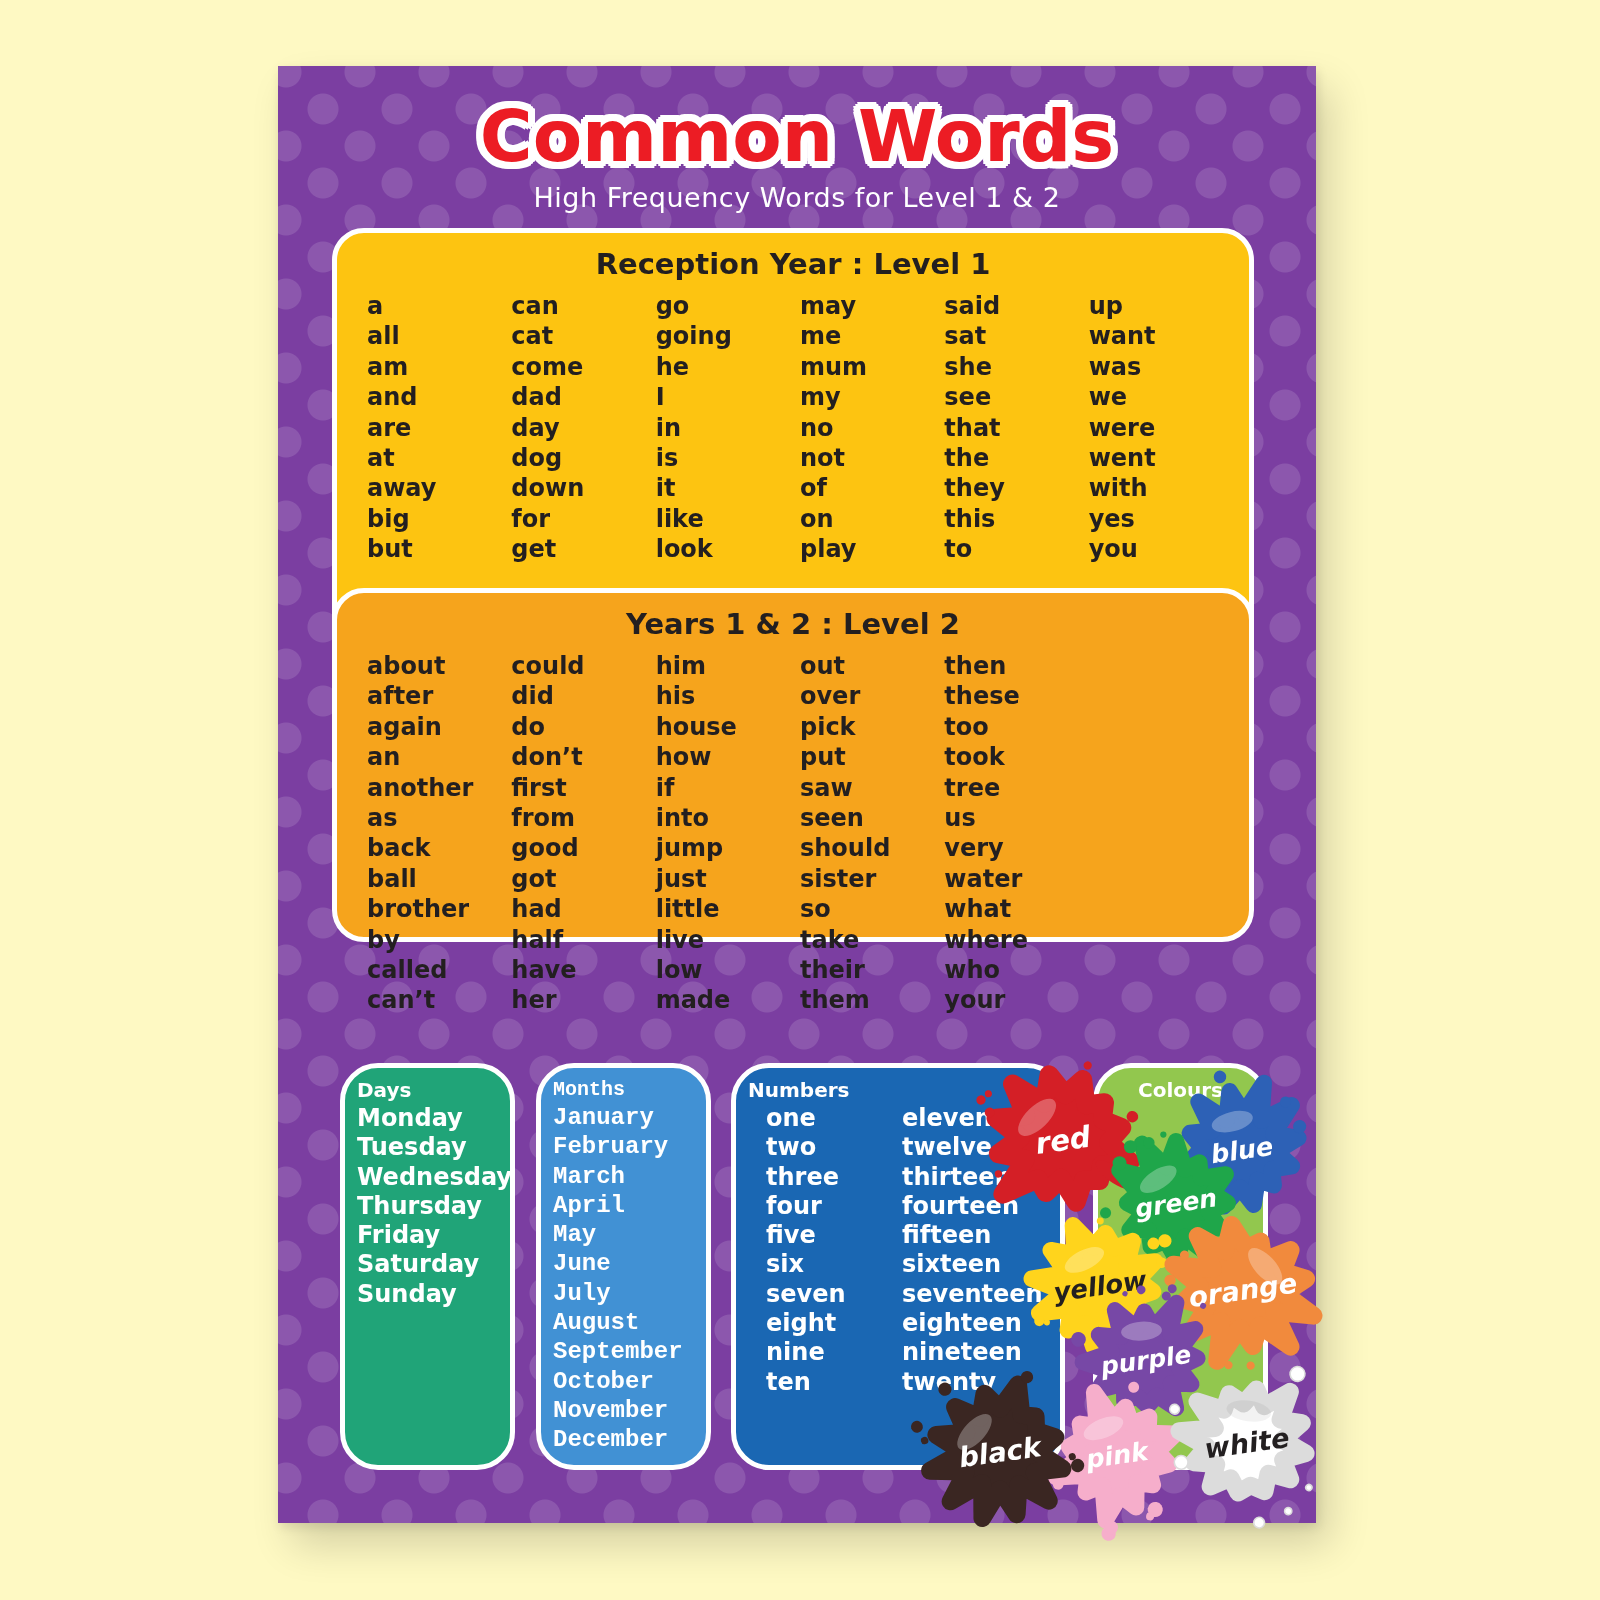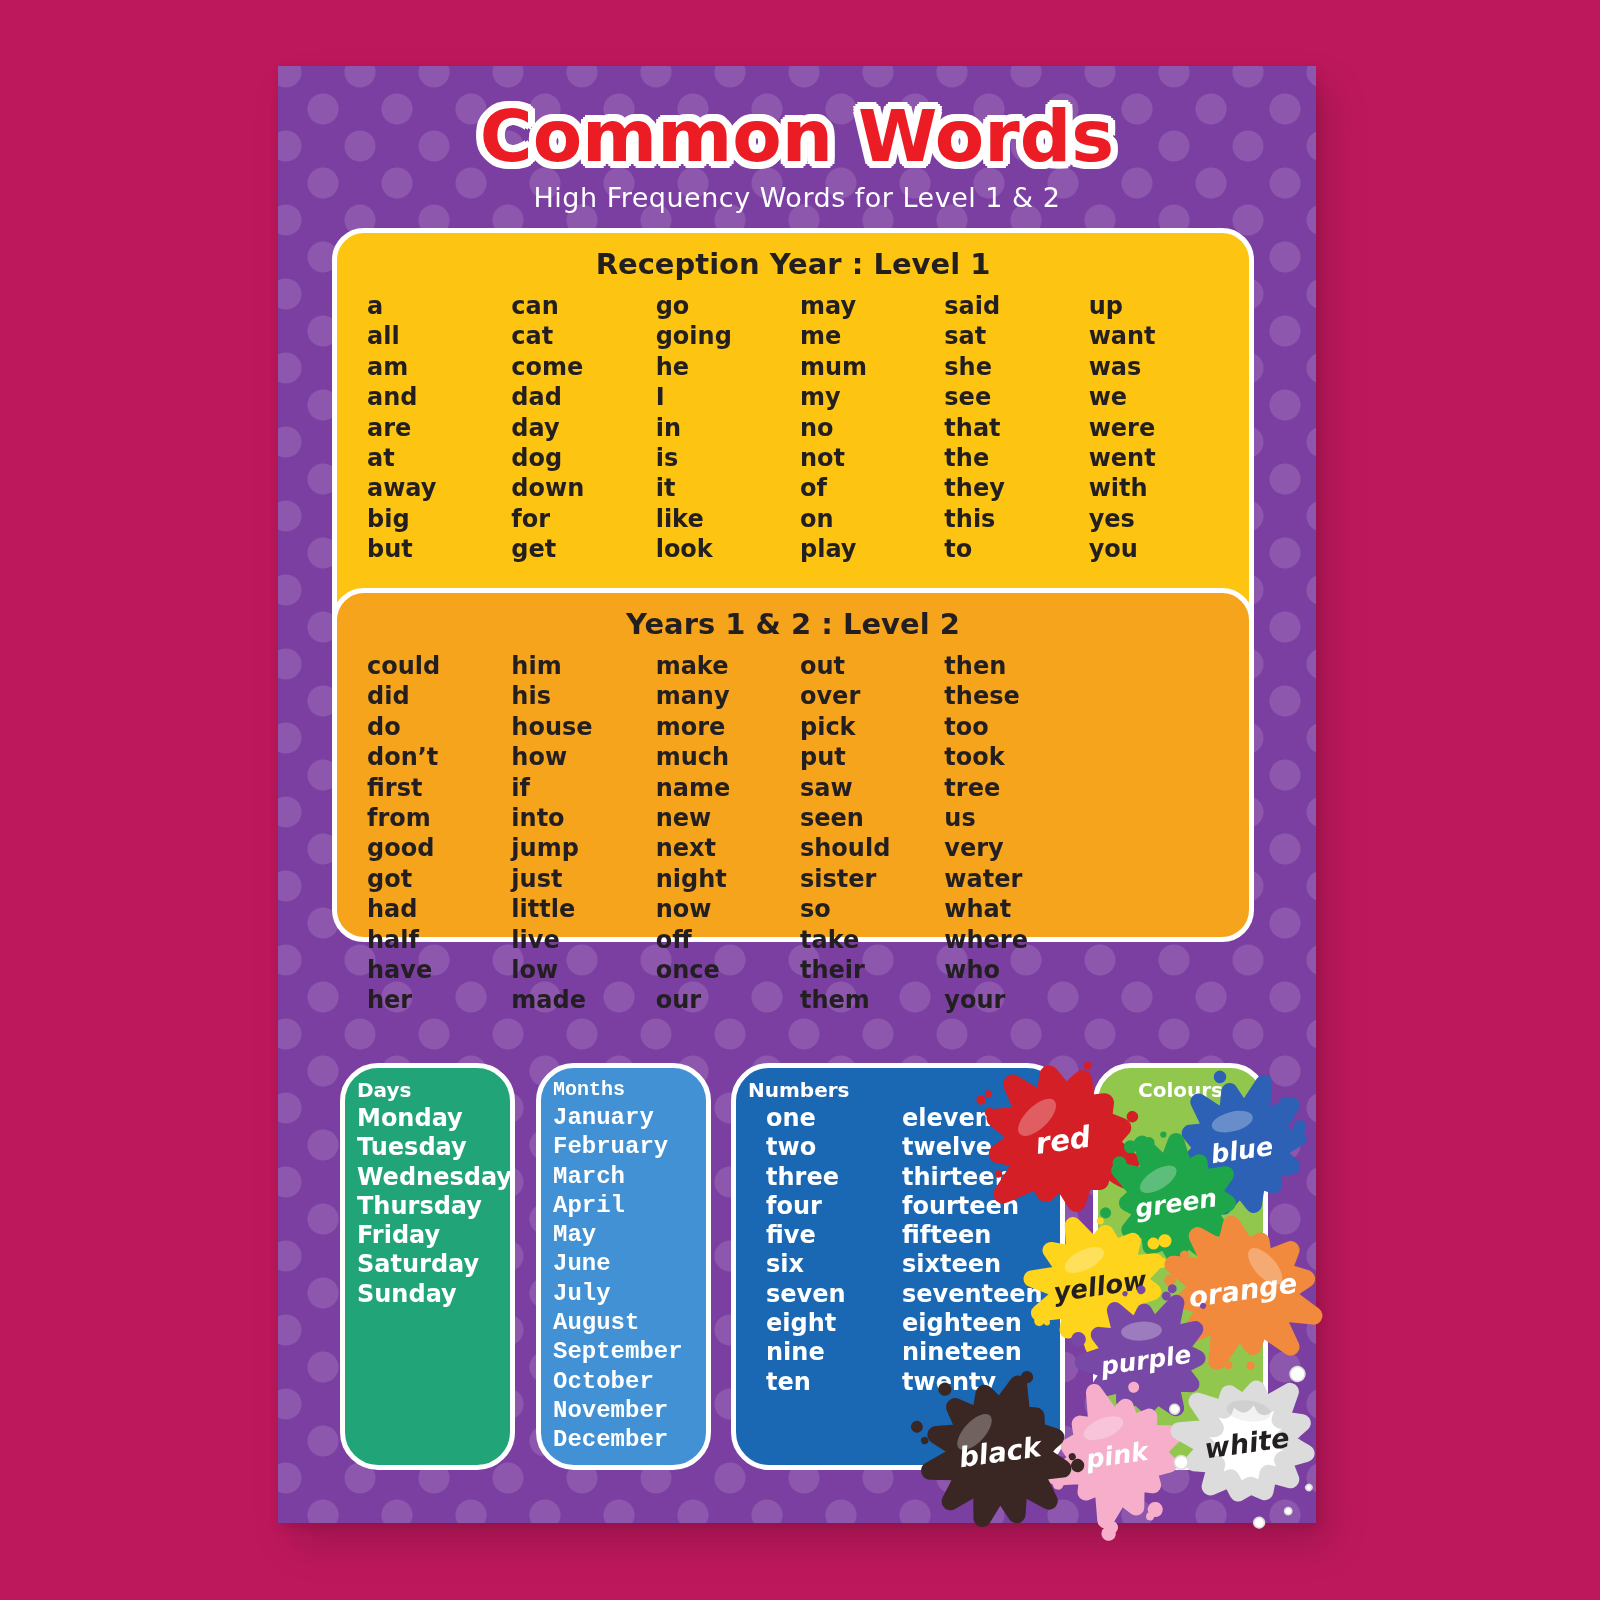--- a/index.html
+++ b/index.html
@@ -1,17 +1,17 @@
 <!DOCTYPE html>
 <html style="--poster-bg: #7b3ea1; --dot: rgba(255,255,255,0.13); --title-red: #ec1c24; --level1-bg: #fdc411; --level2-bg: #f6a41c; --days-bg: #20a478; --months-bg: #4191d4; --numbers-bg: #1a67b3; --colours-bg: #92c74e; --text-dark: #231f20;"><head>
 <meta charset="utf-8">
 <style>
   * { margin:0; padding:0; box-sizing:border-box; }
   html,body { width:1600px; height:1600px; background:#ffffff; font-family:"DejaVu Sans","Liberation Sans",sans-serif; overflow:hidden; }
-  .page { position:relative; width:1600px; height:1600px; background:#be185d;padding-left:45px; }
+  .page { position:relative; width:1600px; height:1600px; background:#fef9c3;padding-left:45px; }
 
   .poster {
     position:absolute; left:278px; top:66px; width:1038px; height:1457px;
     background-color:var(--poster-bg,#7b3ea1);
     background-image:
       radial-gradient(circle, var(--dot,rgba(255,255,255,.13)) 15px, transparent 16px),
       radial-gradient(circle, var(--dot,rgba(255,255,255,.13)) 15px, transparent 16px);
     background-size:74px 74px, 74px 74px;
     background-position:8px 6px, 45px 43px;
     box-shadow: 14px 22px 38px rgba(0,0,0,.16), 2px 4px 10px rgba(0,0,0,.10);
@@ -155,20 +155,34 @@
             <div class="word">with</div>
             <div class="word">yes</div>
             <div class="word">you</div>
           </div>
       </div>
     </section>
 
     <section class="levelbox l2">
       <h2 class="level-heading">Years 1 &amp; 2 : Level 2</h2>
       <div class="word-grid">
+        <div class="word-col">
+            <div class="word">about</div>
+            <div class="word">after</div>
+            <div class="word">again</div>
+            <div class="word">an</div>
+            <div class="word">another</div>
+            <div class="word">as</div>
+            <div class="word">back</div>
+            <div class="word">ball</div>
+            <div class="word">brother</div>
+            <div class="word">by</div>
+            <div class="word">called</div>
+            <div class="word">can’t</div>
+          </div>
         <div class="word-col">
             <div class="word">could</div>
             <div class="word">did</div>
             <div class="word">do</div>
             <div class="word">don’t</div>
             <div class="word">first</div>
             <div class="word">from</div>
             <div class="word">good</div>
             <div class="word">got</div>
             <div class="word">had</div>
@@ -182,34 +196,20 @@
             <div class="word">house</div>
             <div class="word">how</div>
             <div class="word">if</div>
             <div class="word">into</div>
             <div class="word">jump</div>
             <div class="word">just</div>
             <div class="word">little</div>
             <div class="word">live</div>
             <div class="word">low</div>
             <div class="word">made</div>
-          </div>
-        <div class="word-col">
-            <div class="word">make</div>
-            <div class="word">many</div>
-            <div class="word">more</div>
-            <div class="word">much</div>
-            <div class="word">name</div>
-            <div class="word">new</div>
-            <div class="word">next</div>
-            <div class="word">night</div>
-            <div class="word">now</div>
-            <div class="word">off</div>
-            <div class="word">once</div>
-            <div class="word">our</div>
           </div>
         <div class="word-col">
             <div class="word">out</div>
             <div class="word">over</div>
             <div class="word">pick</div>
             <div class="word">put</div>
             <div class="word">saw</div>
             <div class="word">seen</div>
             <div class="word">should</div>
             <div class="word">sister</div>

